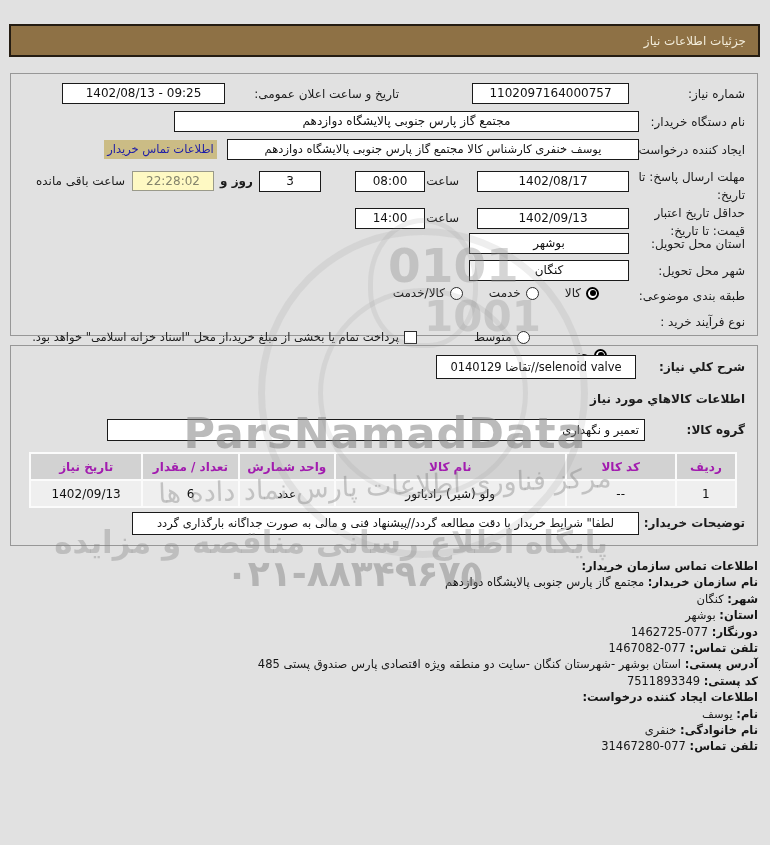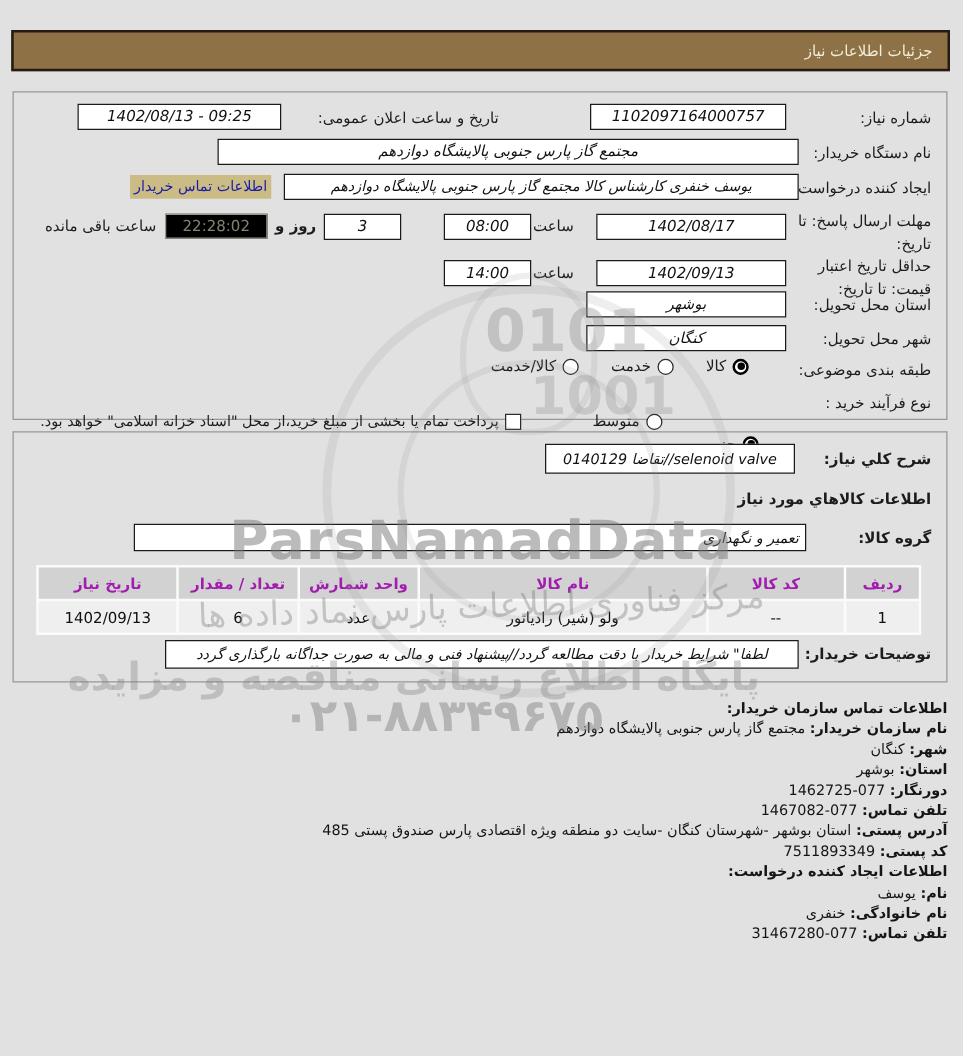--- a/index.html
+++ b/index.html
@@ -28,26 +28,26 @@
   #panel1 { top: 73px; height: 263px; }
   #panel2 { top: 345px; height: 201px; }
 
   .lbl { position: absolute; font-size: 12px; color: #1c1c1c; white-space: nowrap; }
   .lbl.b { font-weight: bold; }
   .lbl.wrap { white-space: normal; width: 114px; text-align: right; line-height: 1.5; }
 
   .ibox {
     position: absolute; background: #ffffff; border: 1px solid #1a1a1a;
     height: 21px; line-height: 19px; font-size: 12px; color: #111;
-    text-align: center; overflow: hidden; white-space: nowrap; font-style: italic;
+    text-align: center; overflow: hidden; white-space: nowrap;
   }
   .ibox.ltr { direction: ltr; }
   .ibox.rightpad { text-align: right; padding-right: 5px; padding-left: 36px; }
   .cdown {
-    position: absolute; background: #000000; border: 1px solid #9a9a8a;
+    position: absolute; background: #fef9c3; border: 1px solid #9a9a8a;
     height: 20px; line-height: 18px; font-size: 12px; color: #84846c;
     text-align: center; direction: ltr;
   }
   .chip {
     position: absolute; background: #cbbc85; color: #1c1ca8;
     font-size: 11.5px; height: 19px; line-height: 19px; text-align: center;
     cursor: pointer; white-space: nowrap;
   }
 
   

